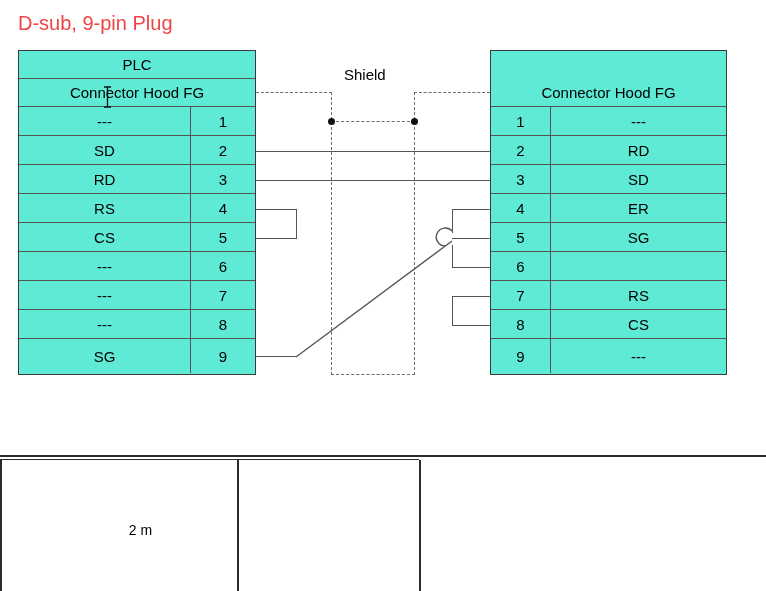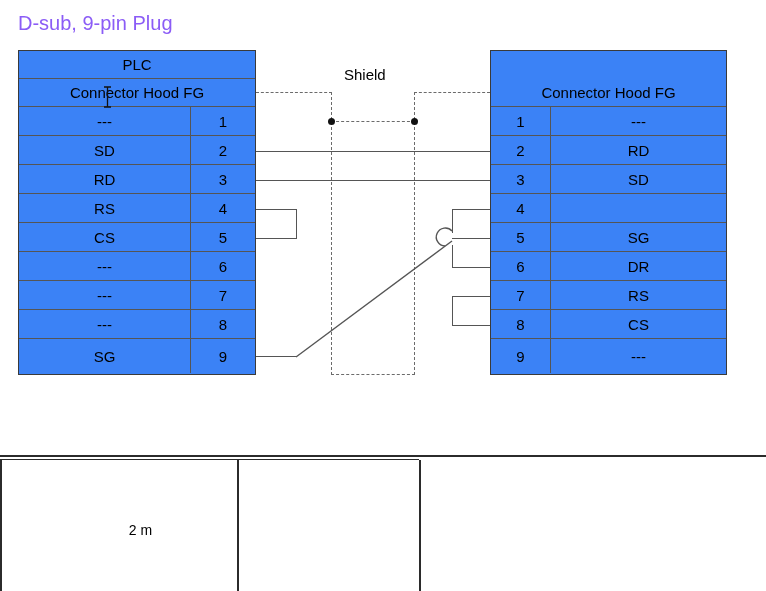--- a/index.html
+++ b/index.html
@@ -6,29 +6,29 @@
   body{
     width:766px;height:591px;background:#ffffff;
     font-family:"Liberation Sans", sans-serif;
     color:#000000;position:relative;overflow:hidden;
   }
   .canvas{position:absolute;left:0;top:0;width:766px;height:591px;}
 
   
   .title{
     position:absolute;font-size:20px;letter-spacing:0px;
-    white-space:nowrap;color:#8b5cf6;
+    white-space:nowrap;color:#ef4444;
   }
   #title-plug{left:18px;top:12px;}
   #title-socket{left:489px;top:12px;}
 
   
   .conn-table{
     position:absolute;border:1.5px solid #3a3a3a;
-    box-sizing:border-box;background:#3b82f6;
+    box-sizing:border-box;background:#5eead4;
   }
   #plug-table{left:18px;top:50px;width:238px;height:325px;}
   #socket-table{left:490px;top:50px;width:237px;height:325px;}
 
   .row{
     position:absolute;left:0;right:0;
     border-bottom:1.2px solid #555;
     box-sizing:border-box;display:flex;
   }
   .row.last{border-bottom:none;}
@@ -176,28 +176,28 @@
     <div class="row" style="top:85px;height:29px;">
       <div class="cell c-pin divider-r">2</div>
       <div class="cell c-sig">RD</div>
     </div>
     <div class="row" style="top:114px;height:29px;">
       <div class="cell c-pin divider-r">3</div>
       <div class="cell c-sig">SD</div>
     </div>
     <div class="row" style="top:143px;height:29px;">
       <div class="cell c-pin divider-r">4</div>
+      <div class="cell c-sig">ER</div>
     </div>
     <div class="row" style="top:172px;height:29px;">
       <div class="cell c-pin divider-r">5</div>
       <div class="cell c-sig">SG</div>
     </div>
     <div class="row" style="top:201px;height:29px;">
       <div class="cell c-pin divider-r">6</div>
-      <div class="cell c-sig">DR</div>
     </div>
     <div class="row" style="top:230px;height:29px;">
       <div class="cell c-pin divider-r">7</div>
       <div class="cell c-sig">RS</div>
     </div>
     <div class="row" style="top:259px;height:29px;">
       <div class="cell c-pin divider-r">8</div>
       <div class="cell c-sig">CS</div>
     </div>
     <div class="row last" style="top:288px;height:34px;">

